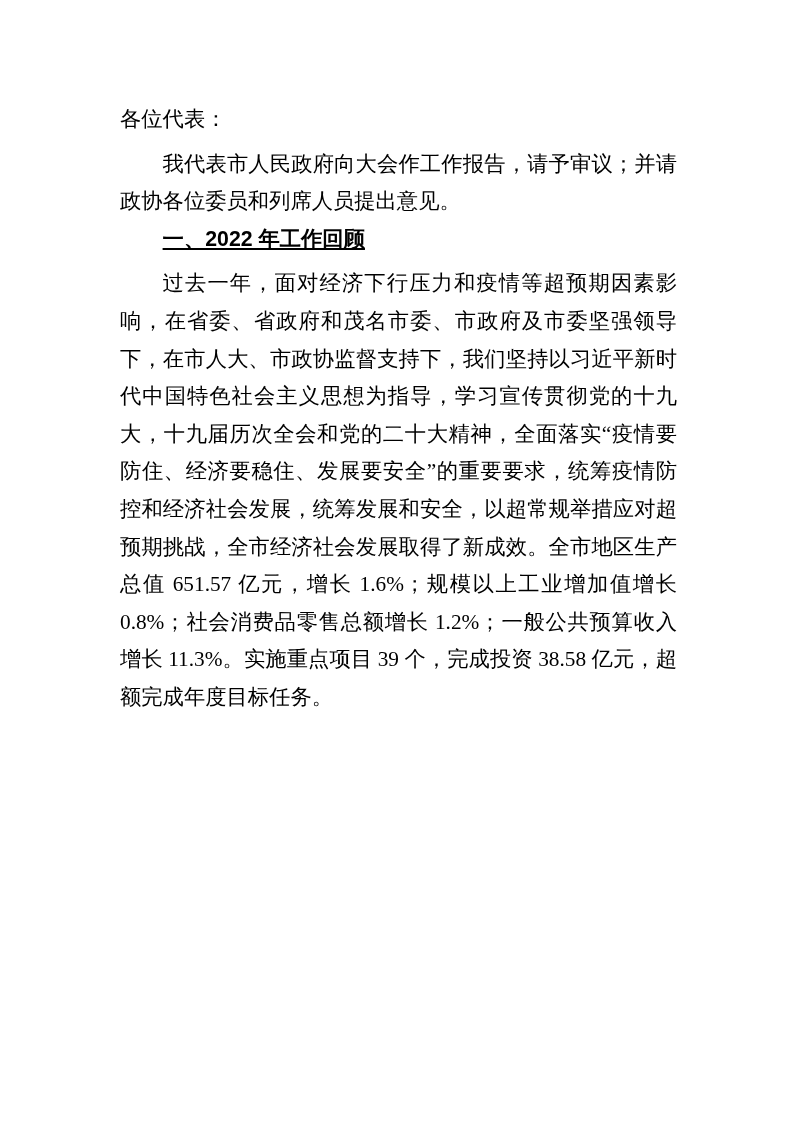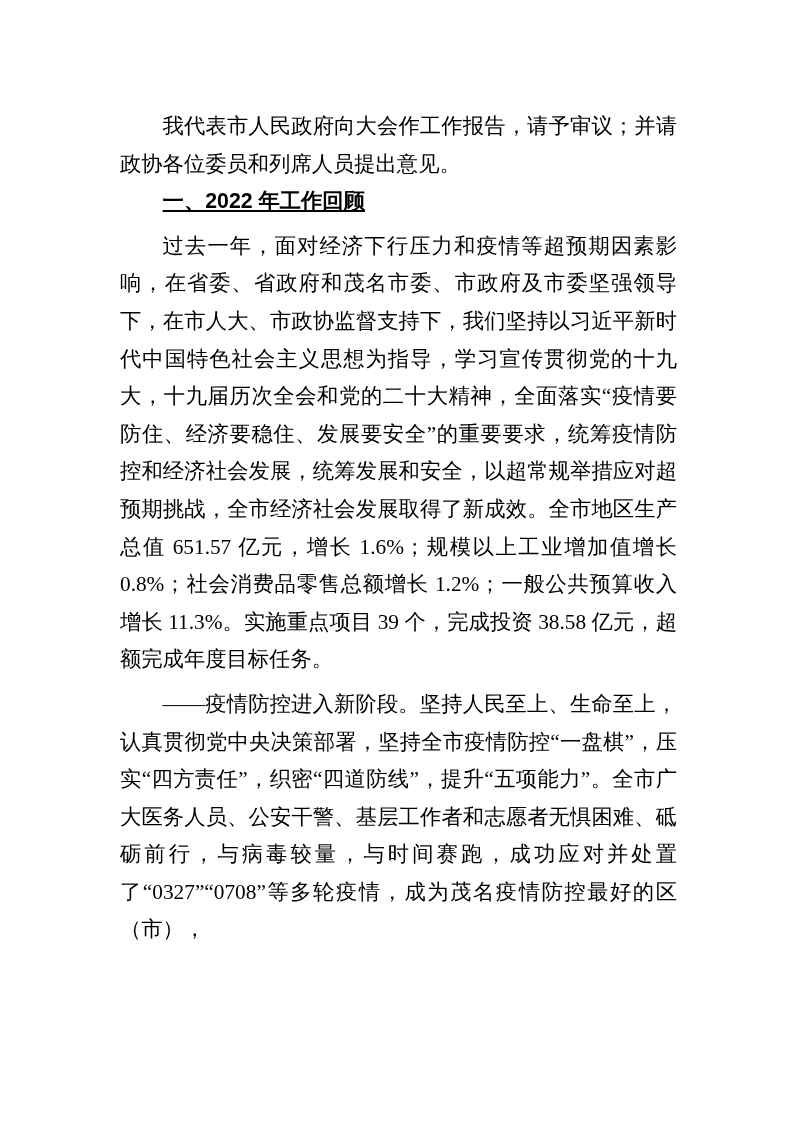--- a/index.html
+++ b/index.html
@@ -53,19 +53,19 @@
     text-align: left;
     text-decoration: underline;
   }
 </style>
 </head>
 <body>
 
 <div class="page">
   <div class="doc">
     <div class="doc-body">
+        <p class="plain">各位代表：</p>
         <p class="indent">我代表市人民政府向大会作工作报告，请予审议；并请政协各位委员和列席人员提出意见。</p>
         <p class="heading">一、2022 年工作回顾</p>
         <p class="indent">过去一年，面对经济下行压力和疫情等超预期因素影响，在省委、省政府和茂名市委、市政府及市委坚强领导下，在市人大、市政协监督支持下，我们坚持以习近平新时代中国特色社会主义思想为指导，学习宣传贯彻党的十九大，十九届历次全会和党的二十大精神，全面落实“疫情要防住、经济要稳住、发展要安全”的重要要求，统筹疫情防控和经济社会发展，统筹发展和安全，以超常规举措应对超预期挑战，全市经济社会发展取得了新成效。全市地区生产总值 651.57 亿元，增长 1.6%；规模以上工业增加值增长 0.8%；社会消费品零售总额增长 1.2%；一般公共预算收入增长 11.3%。实施重点项目 39 个，完成投资 38.58 亿元，超额完成年度目标任务。</p>
-        <p class="indent">——疫情防控进入新阶段。坚持人民至上、生命至上，认真贯彻党中央决策部署，坚持全市疫情防控“一盘棋”，压实“四方责任”，织密“四道防线”，提升“五项能力”。全市广大医务人员、公安干警、基层工作者和志愿者无惧困难、砥砺前行，与病毒较量，与时间赛跑，成功应对并处置了“0327”“0708”等多轮疫情，成为茂名疫情防控最好的区（市），</p>
       </div>
   </div>
 </div>
 
 </body></html>

